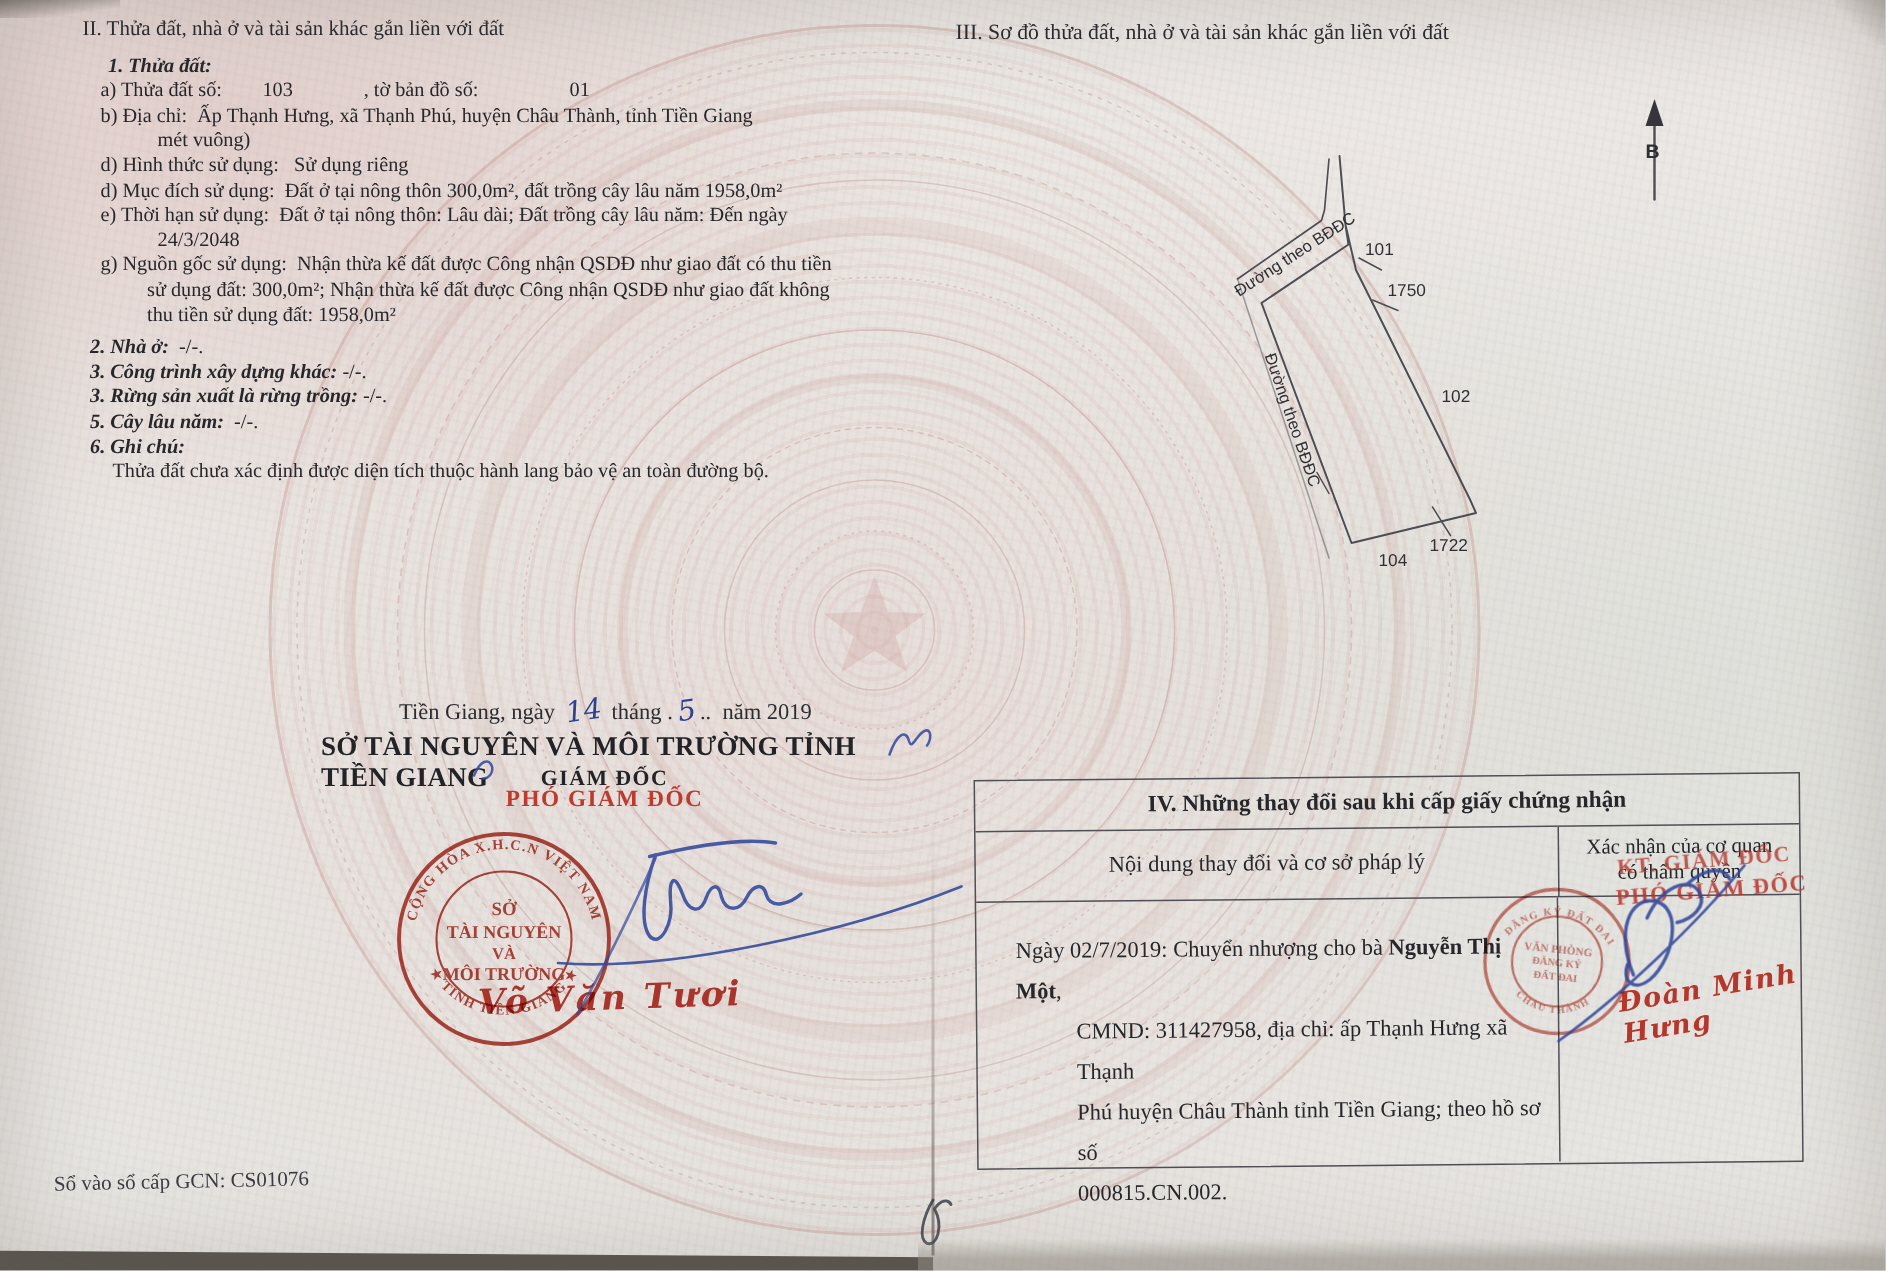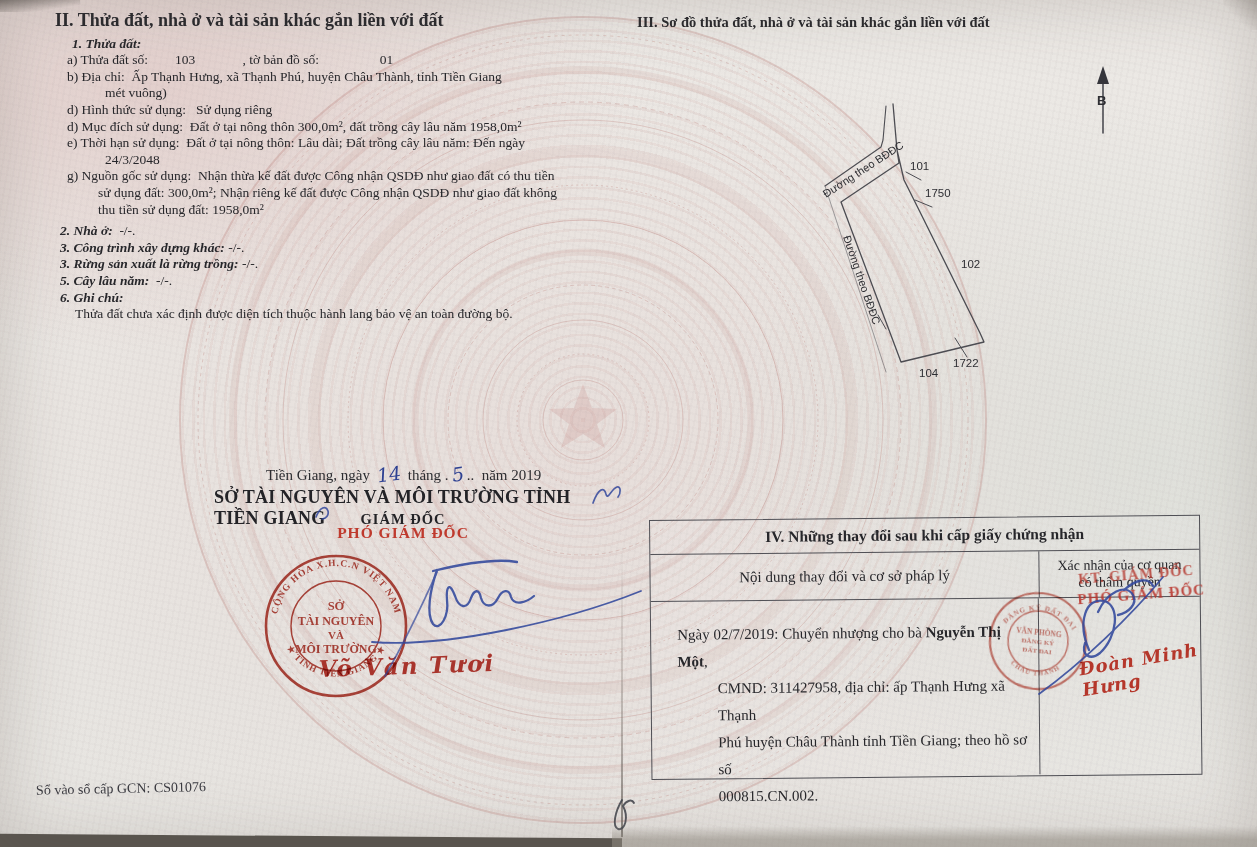--- a/index.html
+++ b/index.html
@@ -22,32 +22,32 @@
   .corner-tr{position:absolute;right:0;top:0;width:34px;height:30px;
     background:linear-gradient(225deg, rgba(120,113,106,.45), transparent 62%);}
   .edge-bottom{position:absolute;left:-6px;top:836px;width:628px;height:14px;background:#57534d;transform:rotate(.4deg);}
   .edge-bottom-right{position:absolute;left:612px;top:826px;width:650px;height:21px;
     background:linear-gradient(to bottom, rgba(154,149,139,0), rgba(150,145,135,.55) 65%);}
   .fold{position:absolute;left:621px;top:545px;width:2px;height:292px;
     background:linear-gradient(to bottom, rgba(120,112,106,0), rgba(120,112,106,.45) 65%, rgba(90,85,80,.7));}
 
   
   .sec2{position:absolute;left:45px;top:12px;width:578px;font-size:13.5px;line-height:16.6px;}
-  .sec2 .title{font-weight:bold;font-size:18px;padding-left:10px;margin-bottom:7px;}
+  .sec2 .title{font-weight:normal;font-size:14px;padding-left:10px;margin-bottom:7px;}
   .ln{white-space:pre-wrap;}
   .ind1{padding-left:22px;}
   .ind2{padding-left:60px;}
   .ind3{padding-left:53px;}
   .item1{padding-left:27px;}
   .it{padding-left:15px;}
   .bi{font-weight:bold;font-style:italic;}
   .gap{height:5px;}
   .note{padding-left:30px;}
 
-  .sec3-title{position:absolute;left:637px;top:14px;font-weight:bold;font-size:14.5px;}
+  .sec3-title{position:absolute;left:637px;top:14px;font-weight:normal;font-size:14.5px;}
 
   .diagram{position:absolute;left:780px;top:40px;}
   .diagram text{font-family:"Liberation Sans",sans-serif;fill:#2e2e33;}
 
   
   .date-line{position:absolute;left:266px;top:462px;font-size:15px;color:#2c2c30;white-space:pre;}
   .hand{font-family:"DejaVu Serif",serif;font-style:italic;color:#2e4192;font-size:19px;
         display:inline-block;transform:rotate(-8deg);margin:0 3px;position:relative;top:1px;}
   .agency{position:absolute;left:214px;top:487px;width:378px;text-align:left;font-weight:bold;
           font-size:18px;letter-spacing:.2px;color:#232327;}
@@ -120,21 +120,21 @@
     <div class="title">II. Thửa đất, nhà ở và tài sản khác gắn liền với đất</div>
     <div class="ln item1"><span class="bi">1. Thửa đất:</span></div>
     <div class="ln ind1">a) Thửa đất số:        103              , tờ bản đồ số:                  01</div>
     <div class="ln ind1">b) Địa chỉ:  Ấp Thạnh Hưng, xã Thạnh Phú, huyện Châu Thành, tỉnh Tiền Giang</div>
     <div class="ln ind2">mét vuông)</div>
     <div class="ln ind1">d) Hình thức sử dụng:   Sử dụng riêng</div>
     <div class="ln ind1">d) Mục đích sử dụng:  Đất ở tại nông thôn 300,0m², đất trồng cây lâu năm 1958,0m²</div>
     <div class="ln ind1">e) Thời hạn sử dụng:  Đất ở tại nông thôn: Lâu dài; Đất trồng cây lâu năm: Đến ngày</div>
     <div class="ln ind2">24/3/2048</div>
     <div class="ln ind1">g) Nguồn gốc sử dụng:  Nhận thừa kế đất được Công nhận QSDĐ như giao đất có thu tiền</div>
-    <div class="ln ind3">sử dụng đất: 300,0m²; Nhận riêng kế đất được Công nhận QSDĐ như giao đất không</div>
+    <div class="ln ind3">sử dụng đất: 300,0m²; Nhận thừa kế đất được Công nhận QSDĐ như giao đất không</div>
     <div class="ln ind3">thu tiền sử dụng đất: 1958,0m²</div>
     <div class="gap"></div>
     <div class="ln it"><span class="bi">2. Nhà ở:</span><span>  -/-.</span></div>
     <div class="ln it"><span class="bi">3. Công trình xây dựng khác:</span><span> -/-.</span></div>
     <div class="ln it"><span class="bi">3. Rừng sản xuất là rừng trồng:</span><span> -/-.</span></div>
     <div class="ln it"><span class="bi">5. Cây lâu năm:</span><span>  -/-.</span></div>
     <div class="ln it"><span class="bi">6. Ghi chú:</span></div>
     <div class="ln note">Thửa đất chưa xác định được diện tích thuộc hành lang bảo vệ an toàn đường bộ.</div>
   </div>
 

